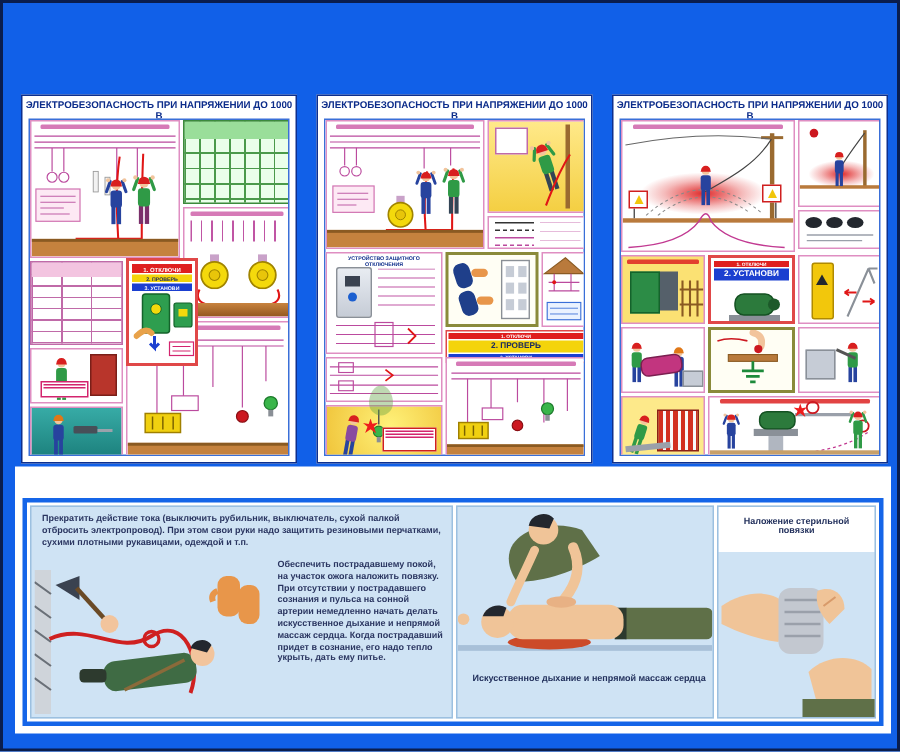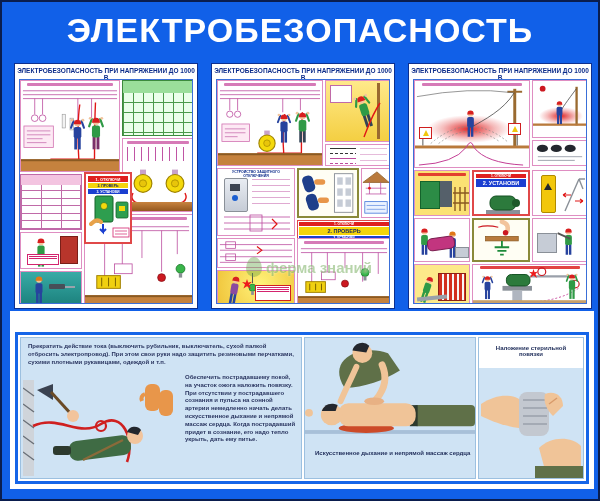--- a/index.html
+++ b/index.html
@@ -90,21 +90,20 @@
     </symbol>
     <symbol id="lamp" viewBox="0 0 10 14">
       <circle cx="5" cy="5" r="4" fill="#39b54a" stroke="#1c7a2b" stroke-width=".8"></circle>
       <rect x="3.5" y="9" width="3" height="4" fill="#8a8f96"></rect>
     </symbol>
   </defs>
 </svg>
 
 <div id="stand">
 
-  <div id="main-title">ЭЛЕКТРОБЕЗОПАСНОСТЬ</div>
 
   <div class="panel" style="left:12px">
     <div class="panel-title">ЭЛЕКТРОБЕЗОПАСНОСТЬ ПРИ НАПРЯЖЕНИИ ДО 1000 В</div>
     <div class="pc">
 
       <div class="t" style="left:0;top:0;width:100px;height:92px">
         <div class="hd"></div>
         <svg class="fillsvg" viewBox="0 0 100 92" preserveAspectRatio="none">
           <path d="M2 10 H98 M2 14 H98 M2 18 H98" stroke="#bb4a9e" stroke-width=".8" fill="none"></path>
           <path d="M14 18 V34 M22 18 V34 M58 18 V44 M72 18 V40" stroke="#bb4a9e" stroke-width=".8"></path>
@@ -470,21 +469,20 @@
           </svg>
         <svg class="u" style="left:92px;top:6px;width:14px;height:32px;--hat:#d81f1f;--suit:#2f9a46;--pant:#2f9a46">
             <use href="#figup"></use>
           </svg>
       </div>
     </div>
   </div>
 
   <div id="watermark">
     <span class="leaf"></span>
-    <span>ферма знаний</span>
   </div>
 
   <div id="first-aid">
     <div id="fa-inner">
 
       <div class="fa-col" id="fa-left">
         <div class="fa-p" id="fa-p1">Прекратить действие тока (выключить рубильник, выключатель, сухой палкой отбросить электропровод). При этом свои руки надо защитить резиновыми  перчатками,  сухими  плотными рукавицами, одеждой и т.п.</div>
         <div class="fa-p" id="fa-p2">Обеспечить пострадавшему покой, на участок ожога наложить повязку. При отсутствии у пострадавшего сознания и пульса на сонной артерии немедленно начать делать искусственное дыхание и непрямой массаж сердца. Когда пострадавший придет в сознание, его надо тепло укрыть, дать ему питье.</div>
         <svg style="position:absolute;left:2px;bottom:2px" width="160" height="96" viewBox="0 0 160 96">
           <rect x="0" y="0" width="11" height="96" fill="#cfd4da"></rect>

